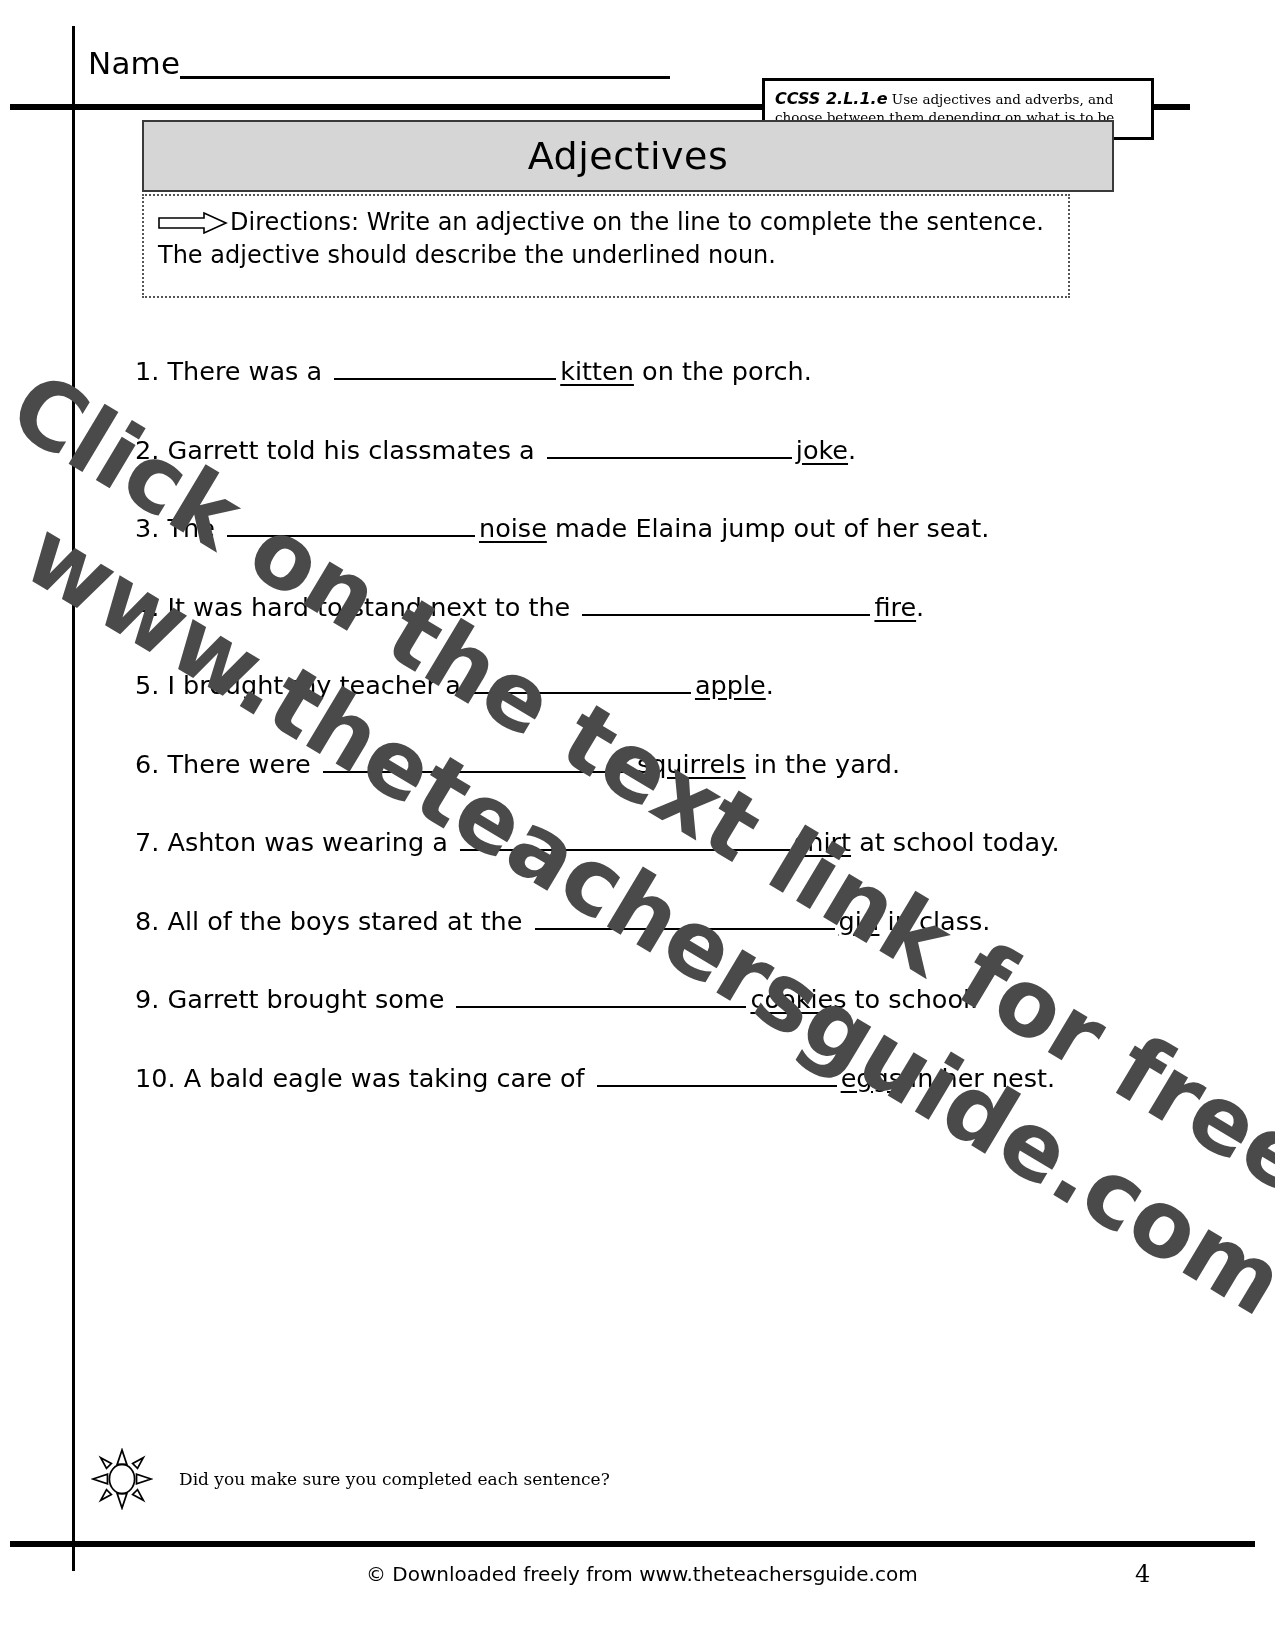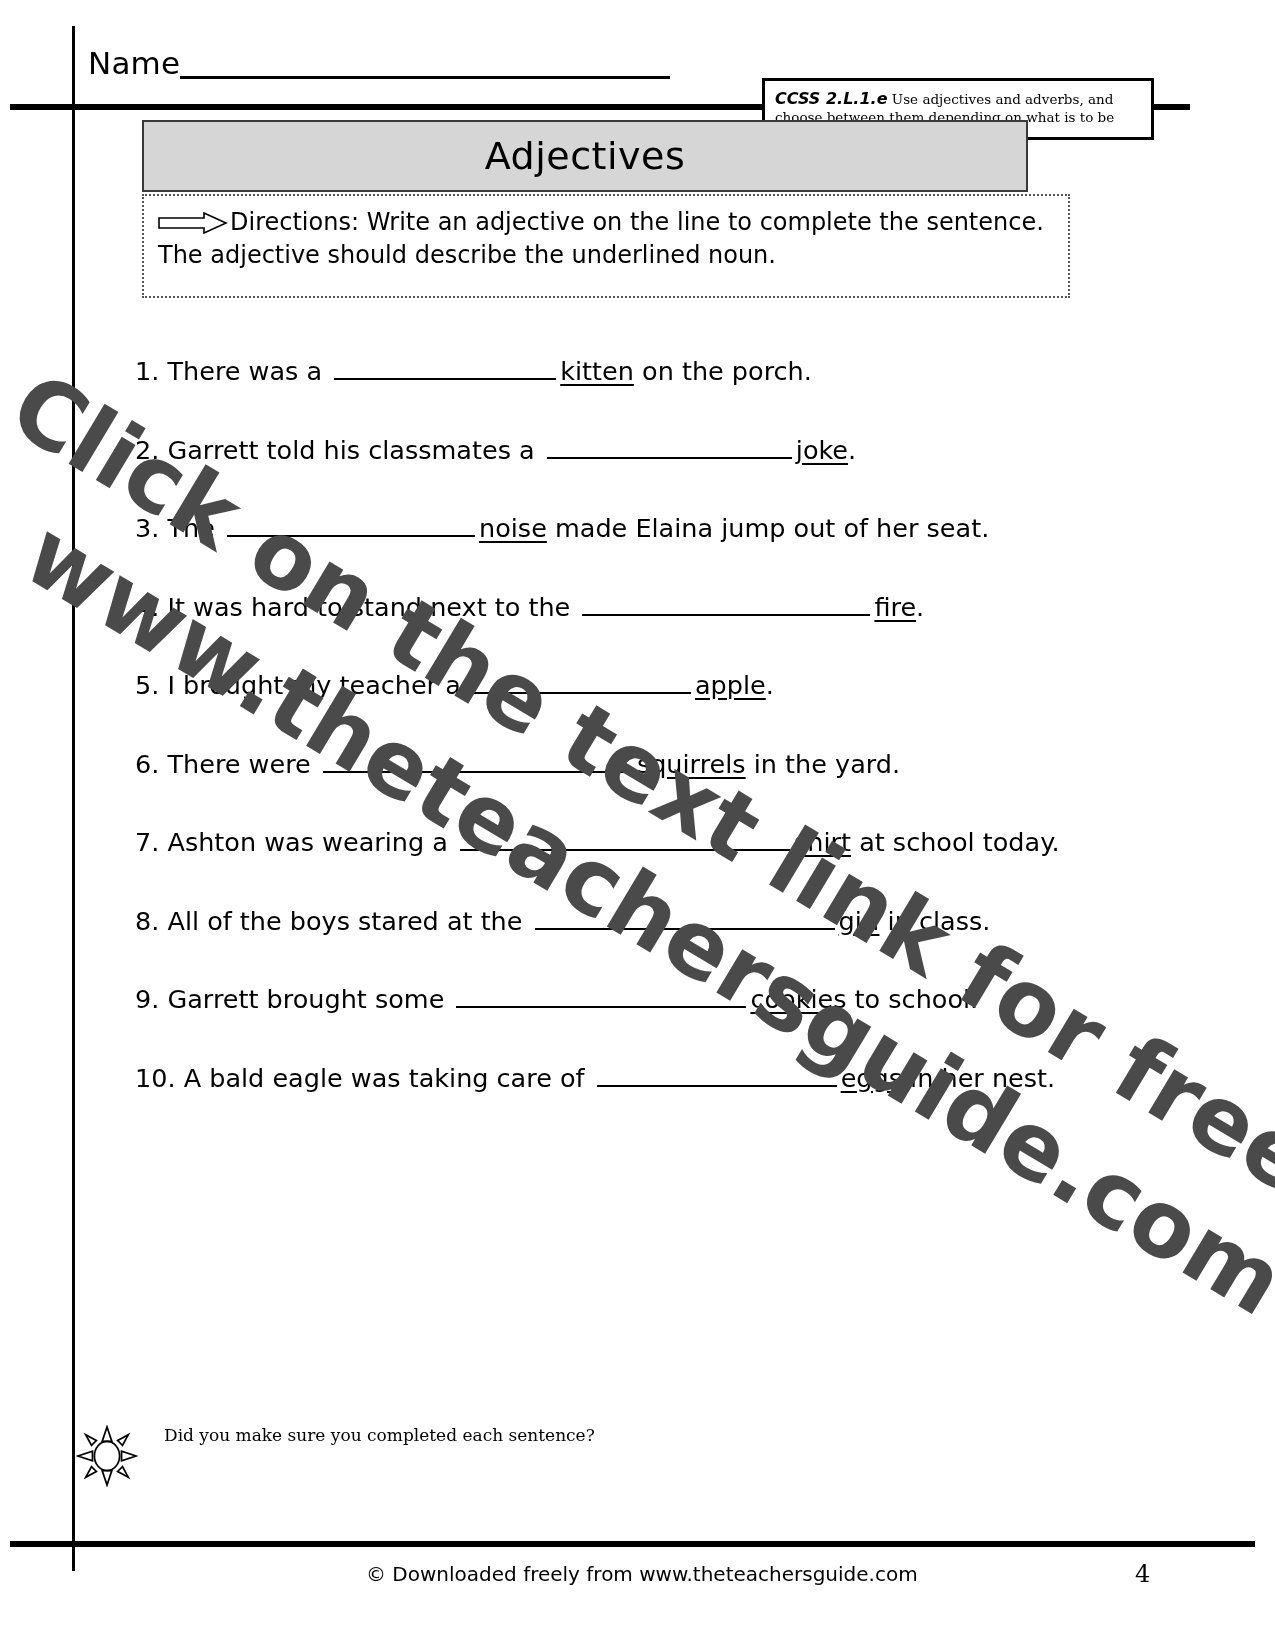--- a/index.html
+++ b/index.html
@@ -91,21 +91,21 @@
     font-weight: bold;
     font-style: italic;
     font-size: 16px;
   }
 
   
   .title-bar {
     position: absolute;
     left: 142px;
     top: 120px;
-    width: 886px;
+    width: 972px;
     height: 72px;
     background: #d6d6d6;
     border: 2px solid #3a3a3a;
     box-sizing: border-box;
     display: flex;
     align-items: center;
     justify-content: center;
   }
   .title-text {
     font-size: 38px;
@@ -200,27 +200,27 @@
   .wm2 {
     left: 62px;
     top: 500px;
     font-size: 92px;
     transform: rotate(31deg);
   }
 
   
   .check-box {
     position: absolute;
-    left: 64px;
+    left: 79px;
     top: 1425px;
     width: 1110px;
     height: 108px;
     box-sizing: border-box;
     display: flex;
-    align-items: flex-start;
+    align-items: center;
   }
   .sun-icon {
     width: 62px;
     height: 62px;
     margin-left: 12px;
     flex: 0 0 auto;
   }
   .check-text {
     font-family: "DejaVu Serif", serif;
     font-size: 17px;

